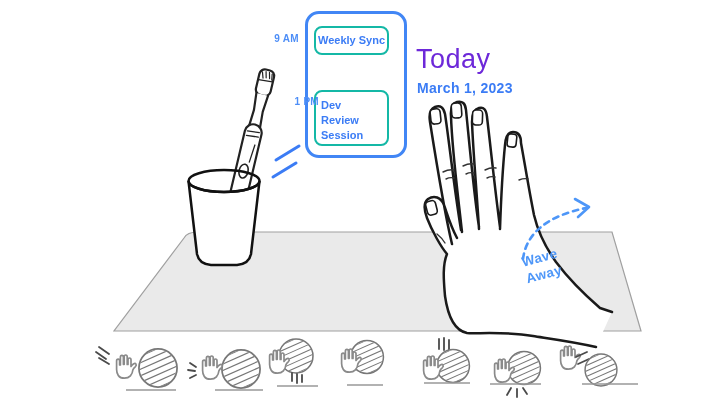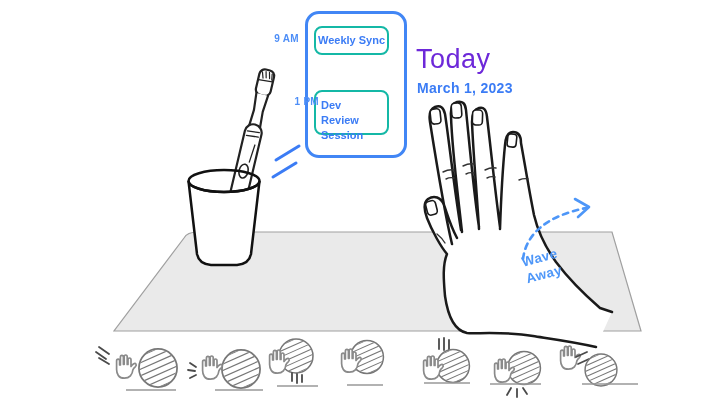--- a/index.html
+++ b/index.html
@@ -5,21 +5,21 @@
   html,body{margin:0;padding:0;background:#fff;}
   .canvas{position:relative;width:711px;height:400px;background:#ffffff;overflow:hidden;
           font-family:"Liberation Sans",sans-serif;}
   .canvas svg{position:absolute;left:0;top:0;}
   .abs{position:absolute;}
   
   .cal-card{left:305px;top:11px;width:96px;height:141px;border:3px solid #4186F5;border-radius:14px;background:#fff;}
   .event-box{position:absolute;left:6px;width:75px;border:2px solid #14b8a6;border-radius:8px;
              color:#3B7CF5;font-size:11px;font-weight:700;line-height:1.35;box-sizing:border-box;}
   .event-1{top:12px;height:29px;display:flex;align-items:center;justify-content:center;}
-  .event-2{top:76px;height:45px;padding:6px 5px;}
+  .event-2{top:76px;height:56px;padding:6px 5px;}
   .time-label{color:#4D8EF7;font-size:10px;font-weight:700;letter-spacing:.3px;width:32px;text-align:right;}
   .t-9{left:267px;top:33px;}
   .t-1{left:267px;top:96px;margin-left:20px;}
   .today{left:416px;top:44px;font-size:27px;font-weight:400;color:#6d28d9;letter-spacing:.5px;}
   .date{left:417px;top:80px;font-size:14px;font-weight:600;color:#3B7CF5;letter-spacing:.3px;}
   .wave{left:510px;top:250px;width:64px;transform:rotate(-15deg);font-size:13.5px;font-weight:700;
         color:#4D96F8;text-align:center;line-height:1.25;letter-spacing:.4px;}
 </style>
 </head>
 <body>

